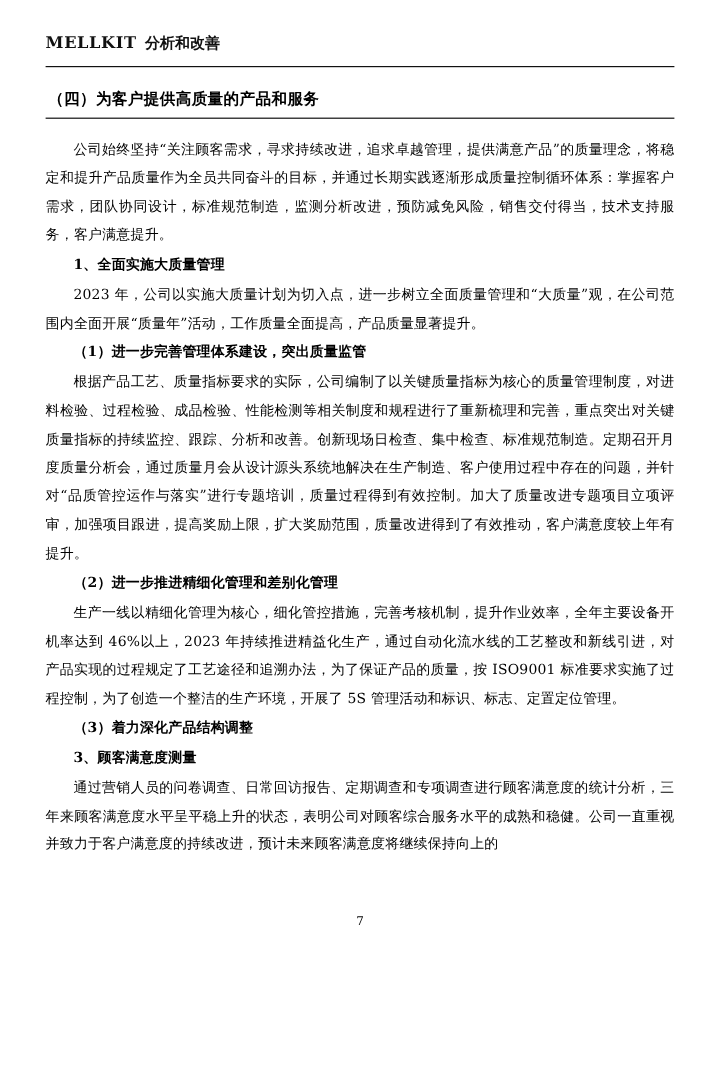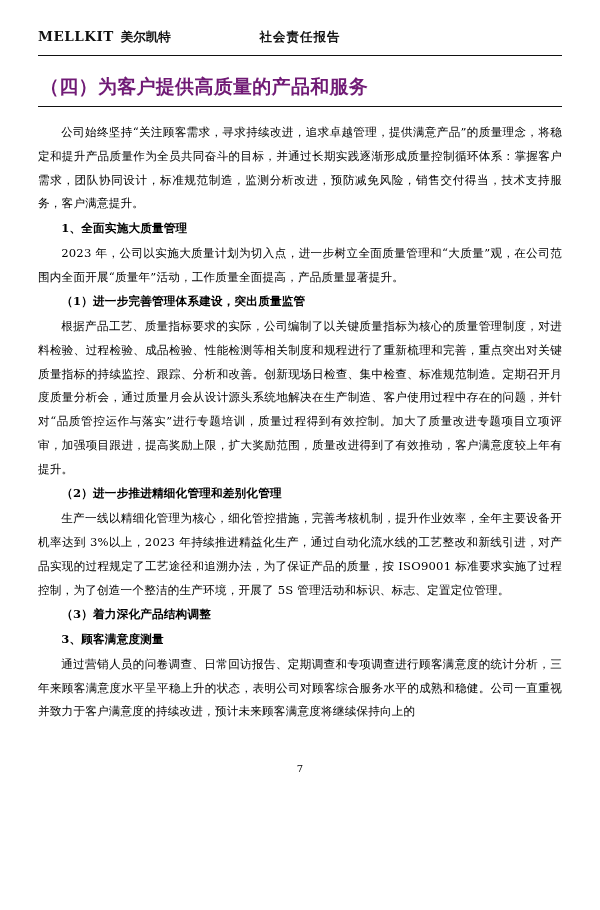--- a/index.html
+++ b/index.html
@@ -58,22 +58,22 @@
   }
   .header-rule {
     border: none;
     border-top: 1.2px solid #111;
     margin: 3px 0 0 0;
   }
   
   .section-title {
     font-family: "DejaVu Sans", "Liberation Sans", sans-serif;
     font-weight: bold;
-    font-size: 19px;
-    color: #701a75;
+    font-size: 13px;
+    color: #000000;
     margin: 18px 0 6px 2px;
     letter-spacing: 0.3px;
   }
   .title-rule {
     border: none;
     border-top: 1.1px solid #111;
     margin: 0 0 14px 0;
   }
   
   .para {
@@ -105,35 +105,34 @@
     color: #000;
   }
 </style>
 </head>
 <body>
 
 <div class="page">
 
   <div class="header">
     <span class="brand">MELLKIT</span>
-    <span class="brand-cn">美尔凯特</span>
-    <span class="header-right">社会责任报告</span>
+    <span class="brand-cn">分析和改善</span>
   </div>
   <hr class="header-rule">
 
   <div class="section-title">（四）为客户提供高质量的产品和服务</div>
   <hr class="title-rule">
 
   <div>
     <p class="para">公司始终坚持“关注顾客需求，寻求持续改进，追求卓越管理，提供满意产品”的质量理念，将稳定和提升产品质量作为全员共同奋斗的目标，并通过长期实践逐渐形成质量控制循环体系：掌握客户需求，团队协同设计，标准规范制造，监测分析改进，预防减免风险，销售交付得当，技术支持服务，客户满意提升。</p>
     <p class="para bold">1、全面实施大质量管理</p>
     <p class="para">2023 年，公司以实施大质量计划为切入点，进一步树立全面质量管理和“大质量”观，在公司范围内全面开展“质量年”活动，工作质量全面提高，产品质量显著提升。</p>
     <p class="para bold">（1）进一步完善管理体系建设，突出质量监管</p>
     <p class="para">根据产品工艺、质量指标要求的实际，公司编制了以关键质量指标为核心的质量管理制度，对进料检验、过程检验、成品检验、性能检测等相关制度和规程进行了重新梳理和完善，重点突出对关键质量指标的持续监控、跟踪、分析和改善。创新现场日检查、集中检查、标准规范制造。定期召开月度质量分析会，通过质量月会从设计源头系统地解决在生产制造、客户使用过程中存在的问题，并针对“品质管控运作与落实”进行专题培训，质量过程得到有效控制。加大了质量改进专题项目立项评审，加强项目跟进，提高奖励上限，扩大奖励范围，质量改进得到了有效推动，客户满意度较上年有提升。</p>
     <p class="para bold">（2）进一步推进精细化管理和差别化管理</p>
-    <p class="para">生产一线以精细化管理为核心，细化管控措施，完善考核机制，提升作业效率，全年主要设备开机率达到 3%以上，2023 年持续推进精益化生产，通过自动化流水线的工艺整改和新线引进，对产品实现的过程规定了工艺途径和追溯办法，为了保证产品的质量，按 ISO9001 标准要求实施了过程控制，为了创造一个整洁的生产环境，开展了 5S 管理活动和标识、标志、定置定位管理。</p>
+    <p class="para">生产一线以精细化管理为核心，细化管控措施，完善考核机制，提升作业效率，全年主要设备开机率达到 46%以上，2023 年持续推进精益化生产，通过自动化流水线的工艺整改和新线引进，对产品实现的过程规定了工艺途径和追溯办法，为了保证产品的质量，按 ISO9001 标准要求实施了过程控制，为了创造一个整洁的生产环境，开展了 5S 管理活动和标识、标志、定置定位管理。</p>
     <p class="para bold">（3）着力深化产品结构调整</p>
     <p class="para bold">3、顾客满意度测量</p>
     <p class="para nogap">通过营销人员的问卷调查、日常回访报告、定期调查和专项调查进行顾客满意度的统计分析，三年来顾客满意度水平呈平稳上升的状态，表明公司对顾客综合服务水平的成熟和稳健。公司一直重视并致力于客户满意度的持续改进，预计未来顾客满意度将继续保持向上的</p>
   </div>
 
   <div class="footer">7</div>
 </div>
 
 </body></html>

